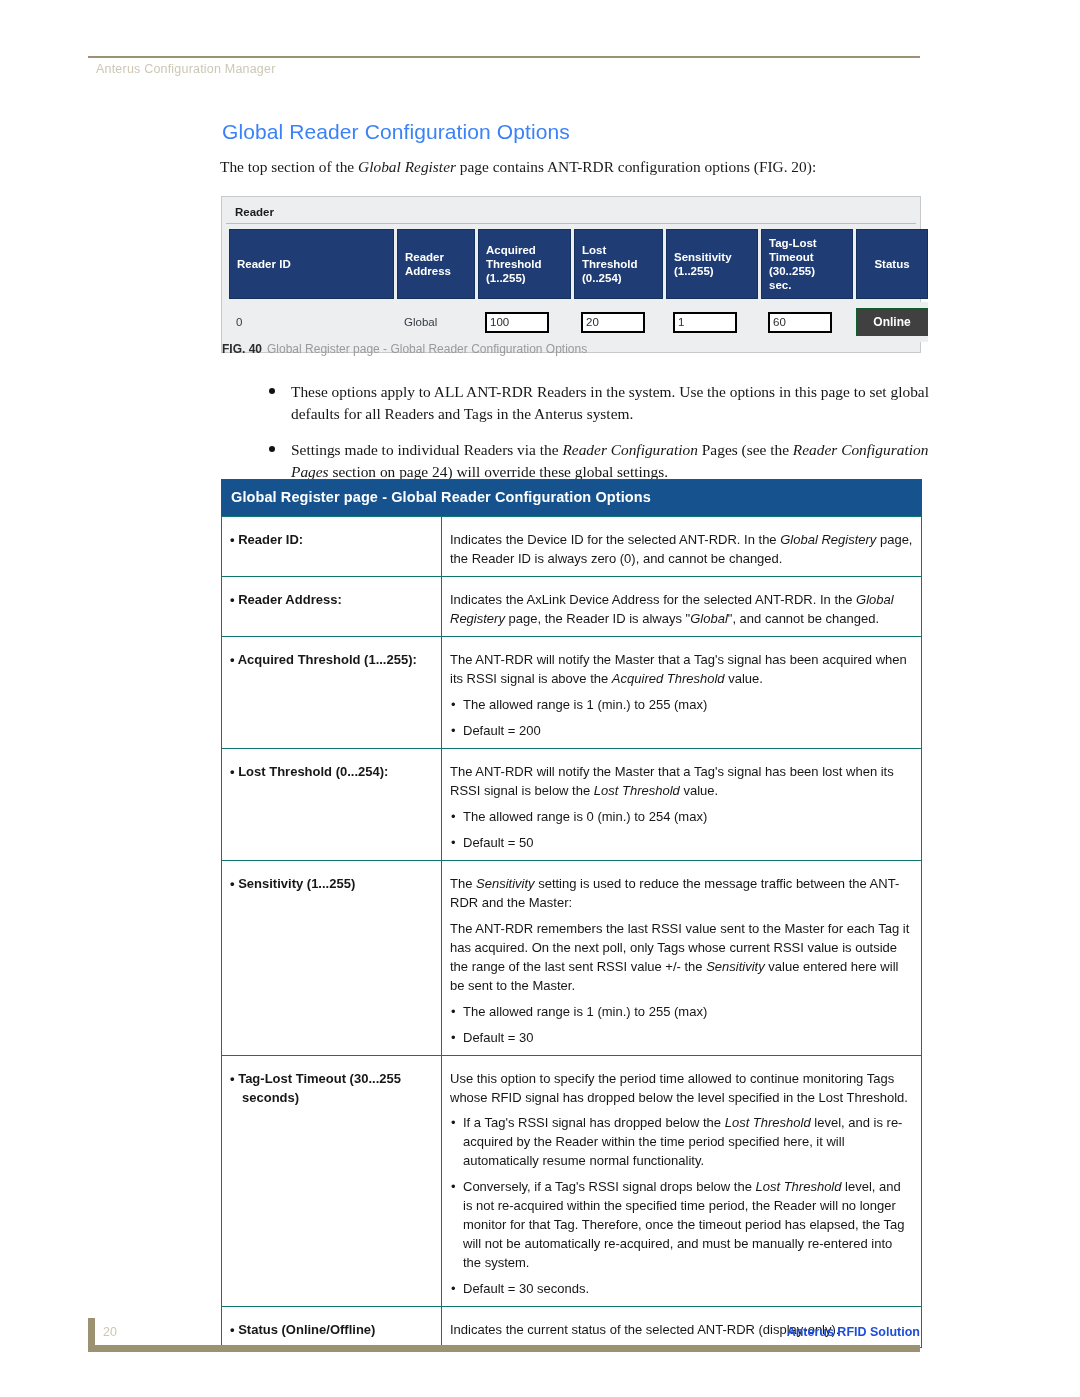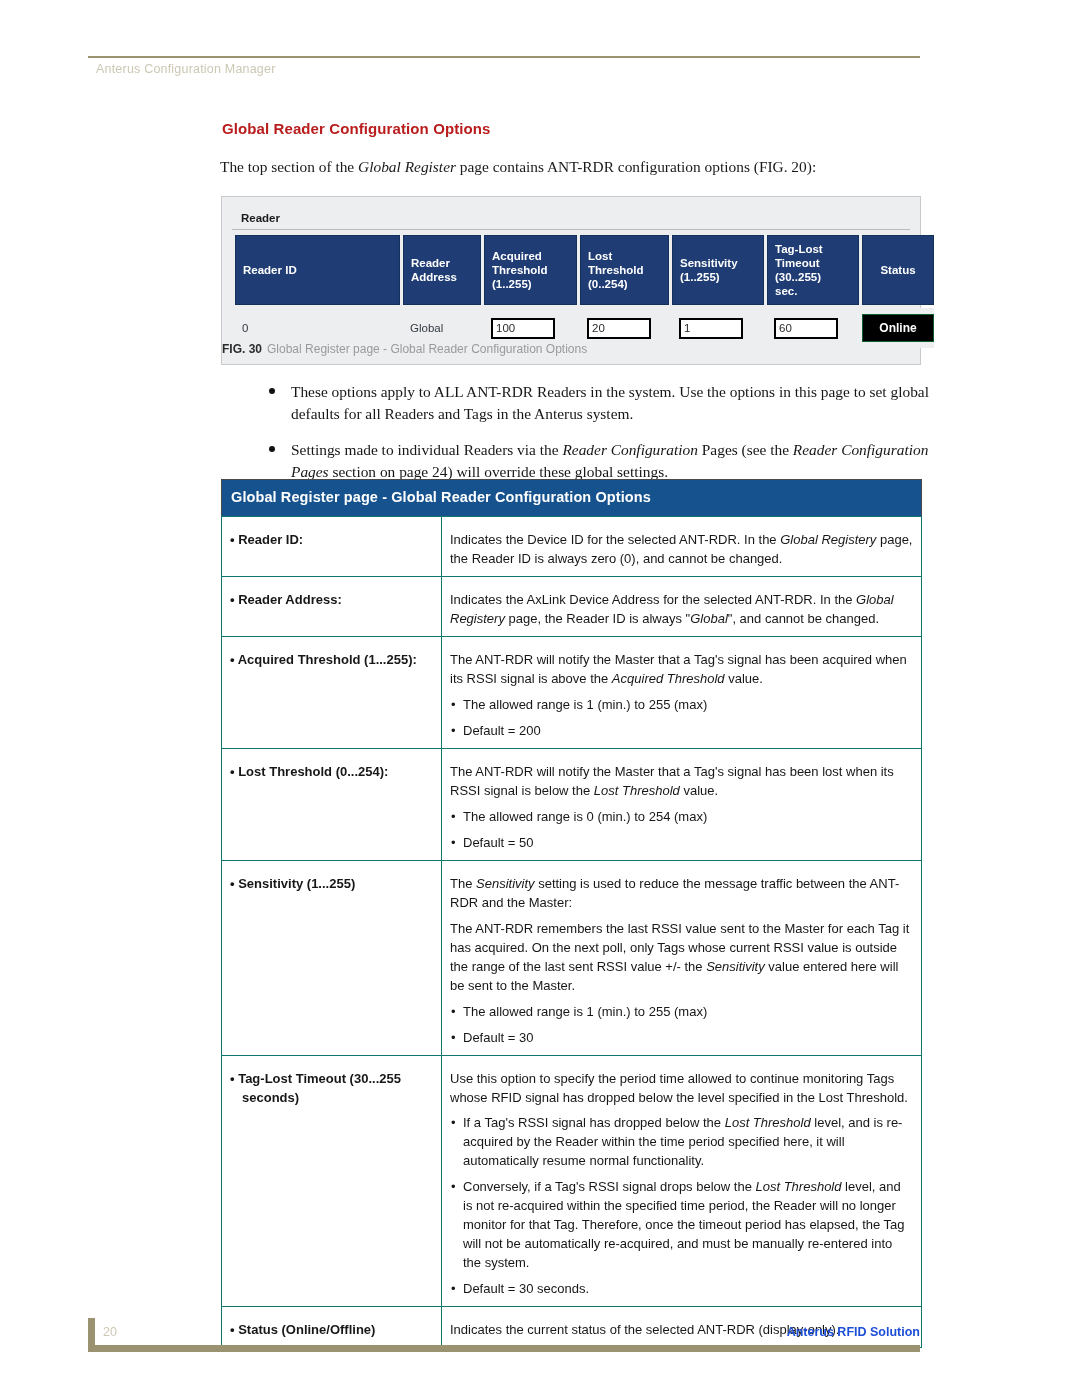--- a/index.html
+++ b/index.html
@@ -37,23 +37,23 @@
     letter-spacing: .2px;
     color: #cdc8b4;
     font-family: "Liberation Sans", sans-serif;
   }
 
   
   .section-heading {
     position: absolute;
     left: 222px;
     top: 120px;
-    font-size: 15px;
-    font-weight: bold;
-    color: #b91c1c;
+    font-size: 21px;
+    font-weight: normal;
+    color: #3b82f6;
     letter-spacing: .1px;
   }
 
   
   .intro {
     position: absolute;
     left: 220px;
     top: 157px;
     width: 714px;
     font-family: "Liberation Serif", serif;
@@ -65,21 +65,21 @@
 
   
   .figure {
     position: absolute;
     left: 221px;
     top: 196px;
     width: 700px;
     background: #edeef0;
     border: 1px solid #c7c9cc;
     box-sizing: border-box;
-    padding: 10px;
+    padding: 4px;
   }
   .fig-titlebar {
     background: #eceef0;
     border-bottom: 1px solid #b9bdc2;
     font-size: 11.5px;
     font-weight: bold;
     color: #1b1b1b;
     padding: 5px 8px 5px 9px;
   }
   .fig-table {
@@ -117,21 +117,21 @@
     height: 17px;
     line-height: 17px;
     font-size: 11.5px;
     color: #2c2c2c;
     padding: 0 3px;
     font-family: "Liberation Sans", sans-serif;
     box-sizing: content-box;
   }
   .fig-status {
     display: block;
-    background: #000000;
+    background: #404040;
     color: #ffffff;
     font-size: 12px;
     font-weight: bold;
     text-align: center;
     padding: 6px 2px;
     border: 1px solid #0e5b2c;
   }
   td.status-cell { padding: 0; background: #eceef0; }
 
   
@@ -339,21 +339,21 @@
           </td>
           <td class="status-cell">
             <span class="fig-status">Online</span>
           </td>
         </tr>
       </tbody>
     </table>
   </div>
 
   <div class="fig-caption">
-    <span class="lbl">FIG. 30</span><span>Global Register page - Global Reader Configuration Options</span>
+    <span class="lbl">FIG. 40</span><span>Global Register page - Global Reader Configuration Options</span>
   </div>
 
   <div class="bullets" id="bullet-list">
       <div class="bullet"><span class="dot"></span><span>These options apply to ALL ANT-RDR Readers in the system. Use the options in this page to set global defaults for all Readers and Tags in the Anterus system.</span></div>
       <div class="bullet"><span class="dot"></span><span>Settings made to individual Readers via the </span><i>Reader Configuration</i><span> Pages (see the </span><i>Reader Configuration Pages</i><span> section on page 24) will override these global settings.</span></div>
     </div>
 
   <table class="desc-table">
     <colgroup>
       <col style="width:220px">

